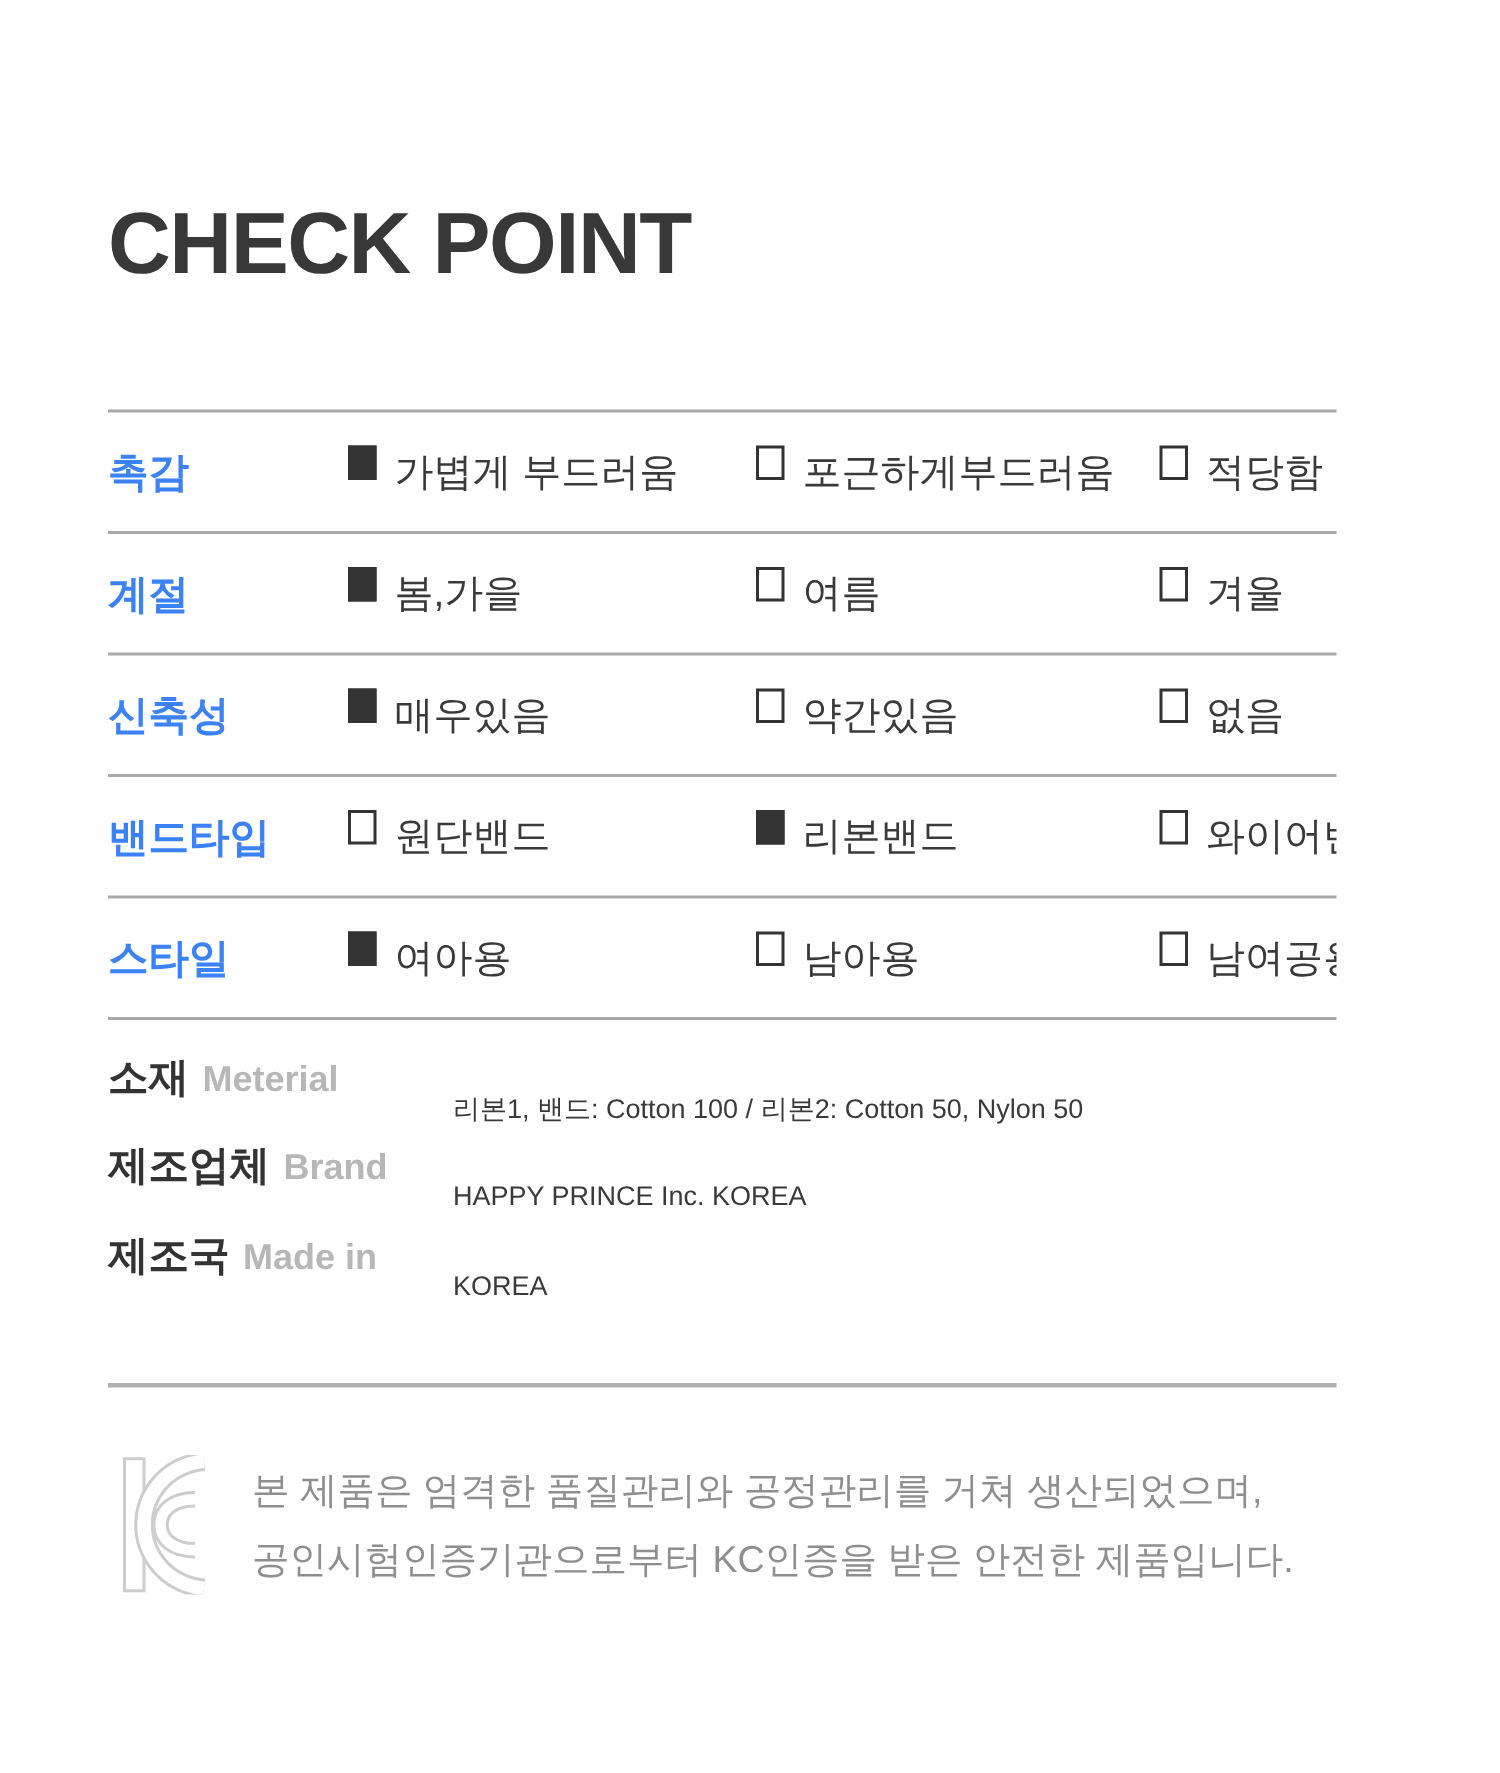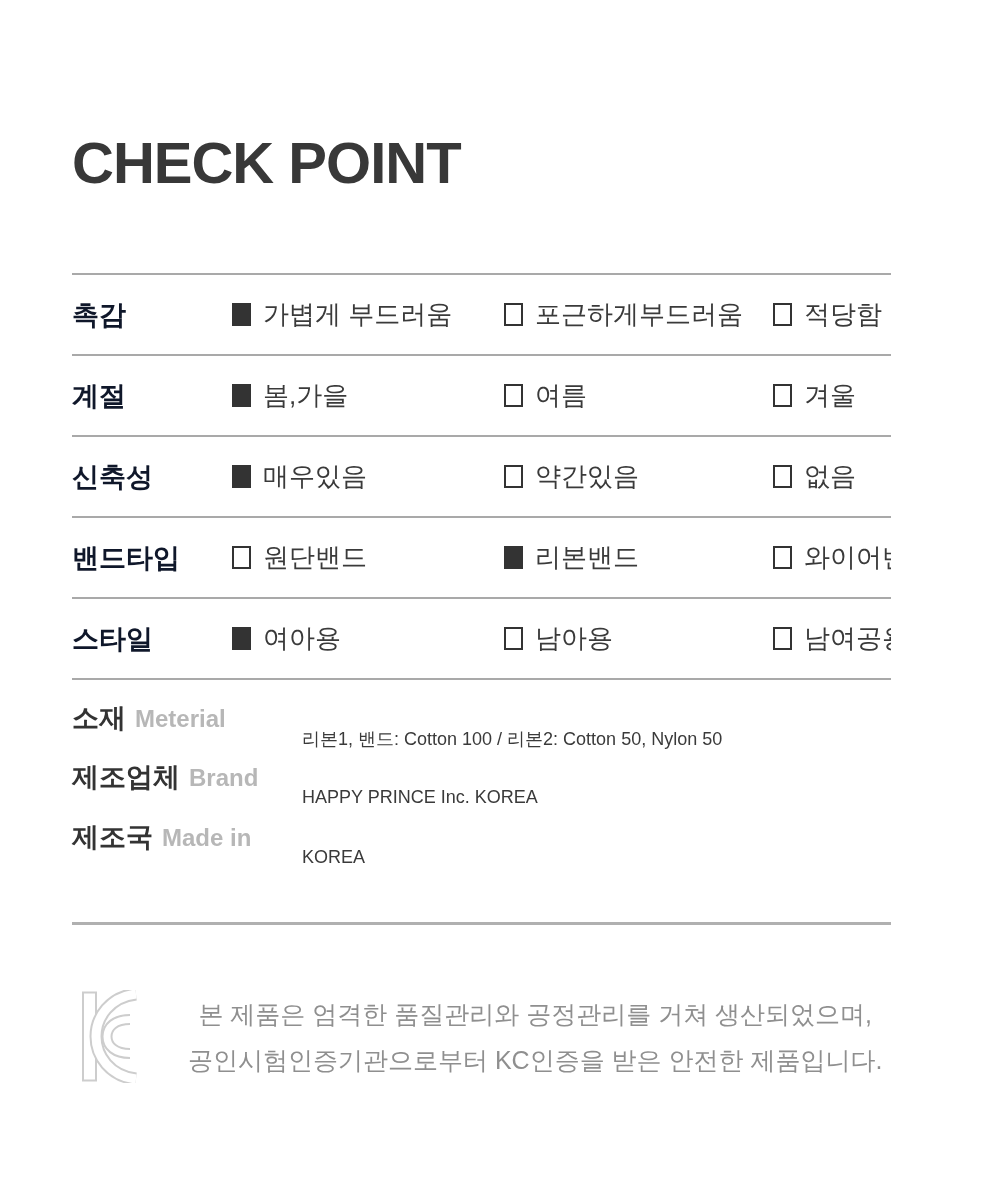--- a/index.html
+++ b/index.html
@@ -21,42 +21,42 @@
     position:absolute;left:72px;top:273px;width:856px;
     border-bottom:2px solid #a9a9a9;
   }
   .trow{
     display:grid;
     grid-template-columns:160px 272px 269px 1fr;
     align-items:center;
     height:79px;
     border-top:2px solid #a9a9a9;
   }
-  .tlabel{font-size:27px;font-weight:700;color:#0f172a;}
-  .topt{display:flex;align-items:center;gap:12px;font-size:26px;color:#3a3a3a;white-space:nowrap;}
+  .tlabel{font-size:27px;font-weight:700;color:#3b82f6;}
+  .topt{display:flex;align-items:flex-start;gap:12px;font-size:26px;color:#3a3a3a;white-space:nowrap;}
   .cb{
     width:19px;height:23px;box-sizing:border-box;
     border:2.5px solid #333;background:#fff;flex:none;
   }
   .cb.checked{background:#333;}
   
   .info{position:absolute;left:72px;top:685px;width:856px;}
   .irow{display:grid;grid-template-columns:230px 1fr;align-items:center;height:60px;}
   .ilabel{display:flex;align-items:baseline;gap:9px;white-space:nowrap;}
   .ilabel .ko{font-size:27px;font-weight:700;color:#333;}
   .ilabel .en{font-size:24px;font-weight:700;color:#b7b7b7;}
   .ivalue{font-size:18px;color:#3a3a3a;white-space:nowrap;margin-top:42px;}
   .divider{
     position:absolute;left:72px;top:922px;width:856px;height:3px;
     background:#b0b0b0;
   }
   
   .cert{
-    position:absolute;left:80px;top:990px;
-    display:flex;align-items:center;gap:46px;text-align:center;
+    position:absolute;left:80px;top:970px;
+    display:flex;align-items:center;gap:26px;
   }
   .kc-logo{width:62px;height:93px;flex:none;}
   .cert-text{font-size:25px;color:#8f8f8f;line-height:46px;white-space:nowrap;}
 </style>
 </head>
 <body>
 
 <div class="page">
 
   <div class="title">CHECK POINT</div>

